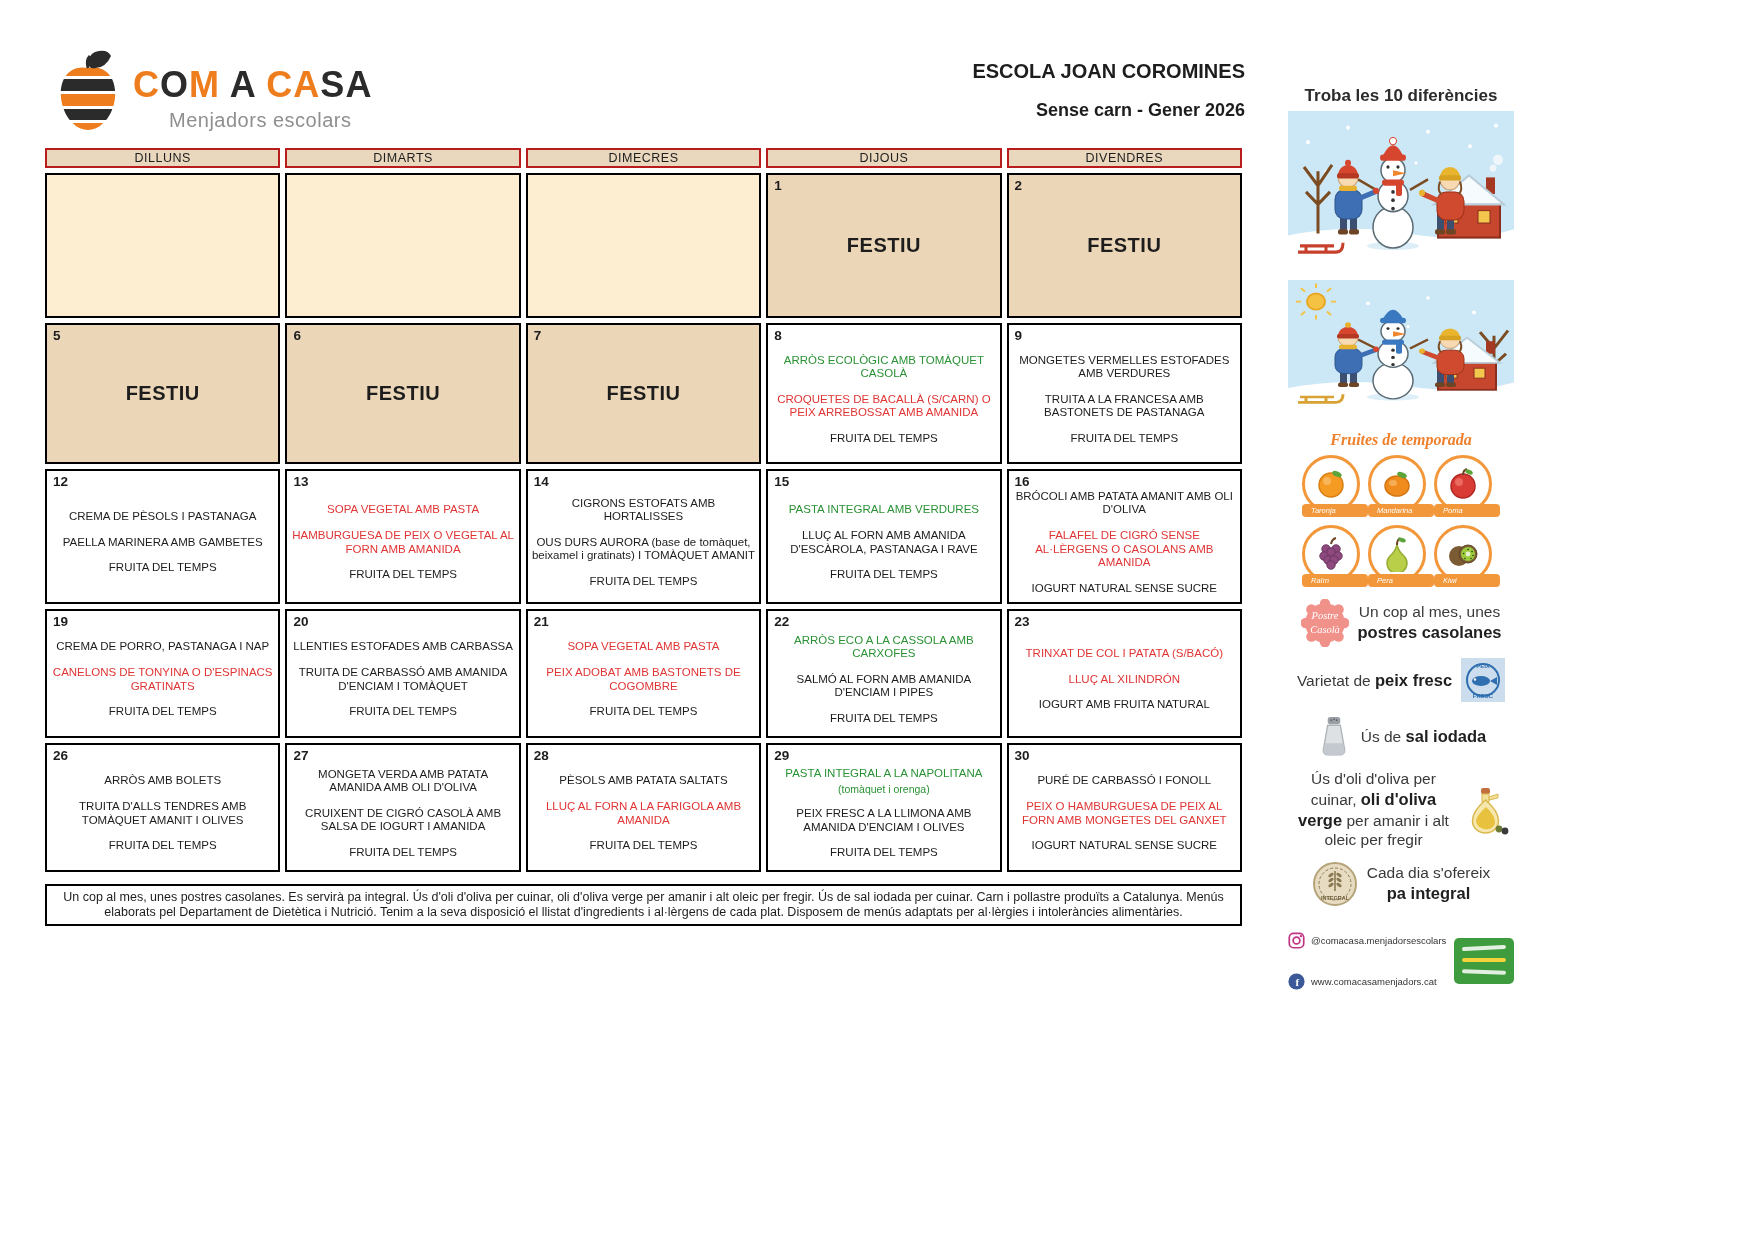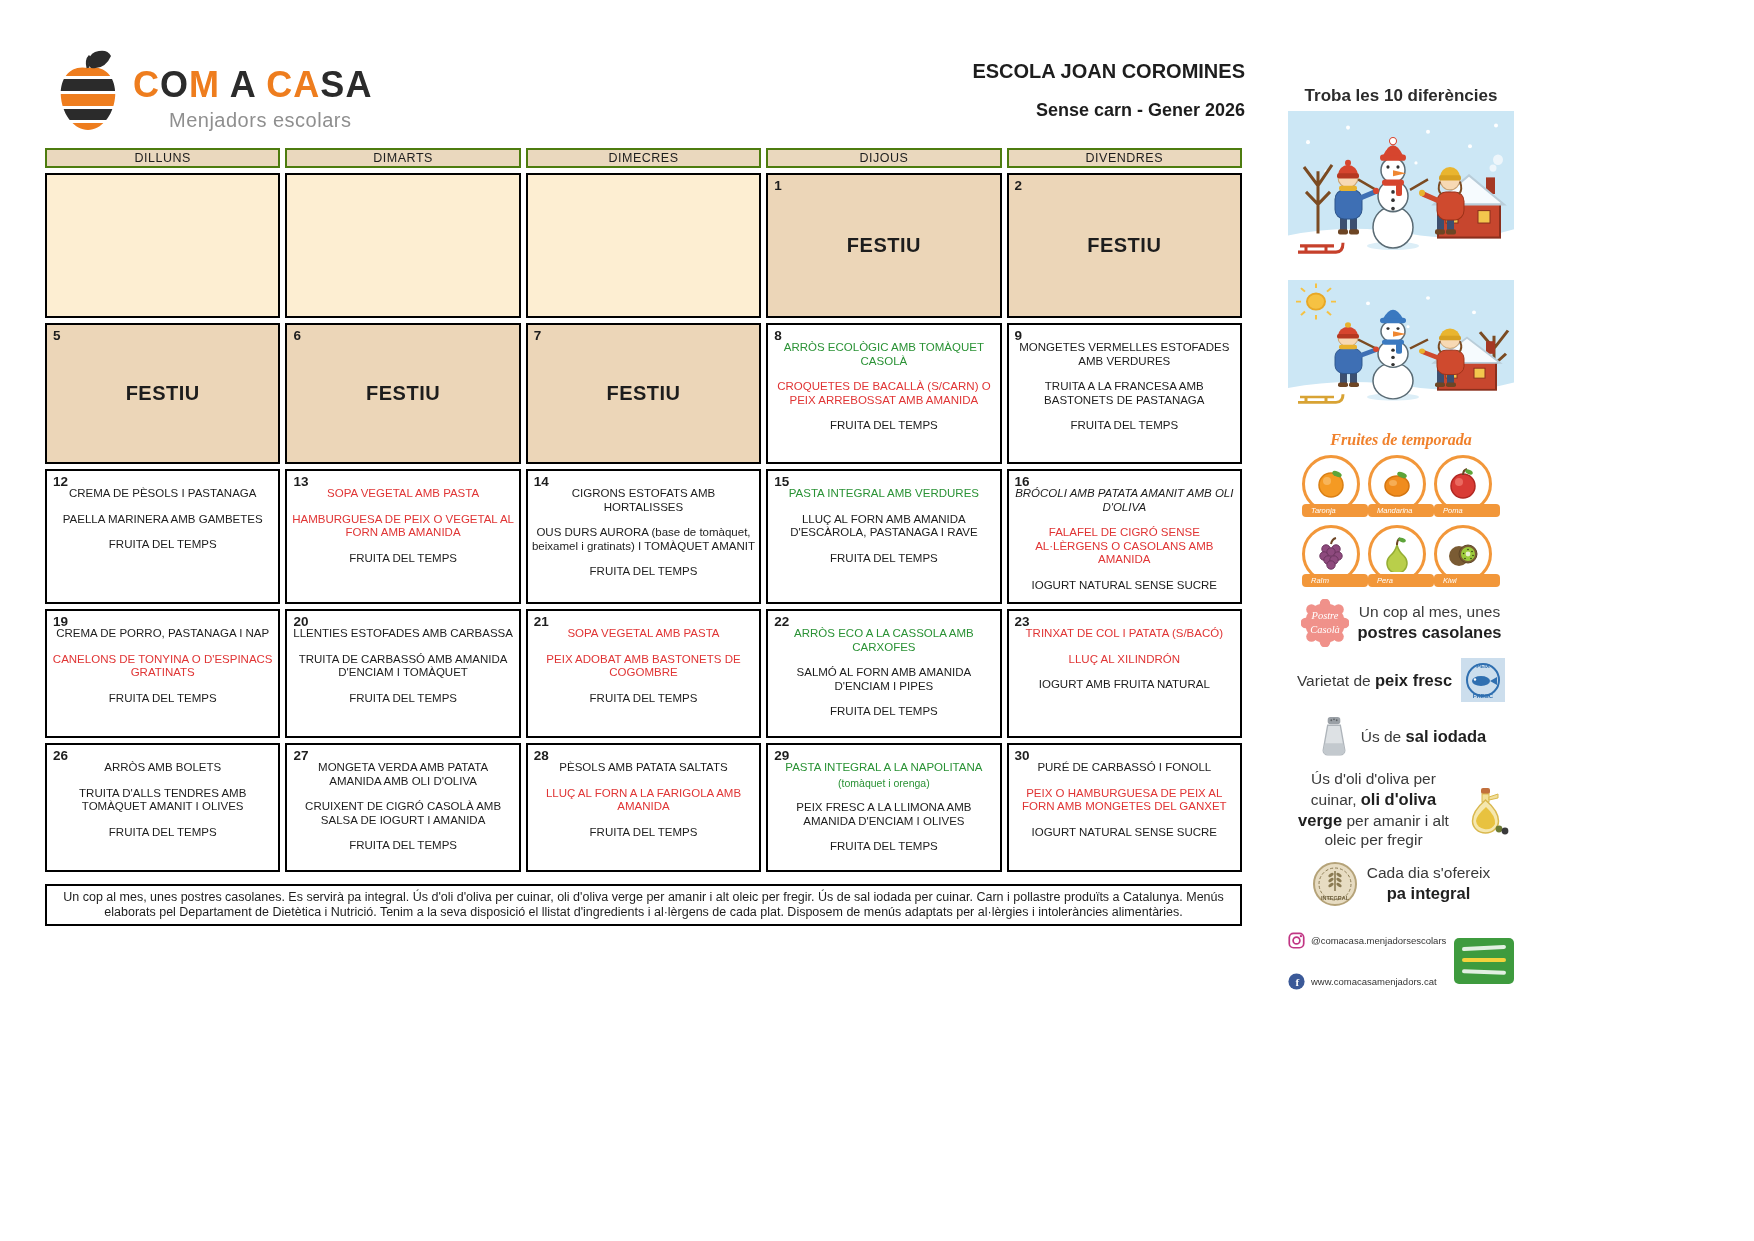--- a/index.html
+++ b/index.html
@@ -14,31 +14,31 @@
 
   
   .school-block{position:absolute;right:509px;top:60px;text-align:right;}
   .school-name{font-size:20px;font-weight:bold;}
   .menu-title{font-size:18px;font-weight:bold;margin-top:17px;}
 
   
   .cal{position:absolute;left:45px;top:148px;width:1197px;display:grid;
        grid-template-columns:repeat(5,1fr);
        grid-template-rows:20px 145px 141px 135px 129px 129px;gap:5px;}
-  .hcell{background:#ead8be;border:2px solid #4d7c0f;display:flex;align-items:center;
+  .hcell{background:#ead8be;border:2px solid #b91c1c;display:flex;align-items:center;
          justify-content:center;font-size:12.5px;letter-spacing:.5px;}
   .cell{border:2px solid #000;position:relative;}
   .cell.empty{background:#fdeed2;}
   .cell.festiu{background:#ecd6b8;}
   .cell.menu{background:#fff;}
   .daynum{position:absolute;top:3px;left:6px;font-weight:bold;font-size:13.5px;}
   .festiu-label{position:absolute;inset:0;display:flex;align-items:center;justify-content:center;
                 font-size:20px;font-weight:bold;letter-spacing:.5px;}
   .items{position:absolute;inset:0;padding:16px 4px 4px 4px;display:flex;flex-direction:column;
-         justify-content:flex-start;align-items:center;gap:12px;}
+         justify-content:center;align-items:center;gap:12px;}
   .mi{font-size:11.5px;line-height:1.18;text-align:center;max-width:224px;}
   .mi.sub{margin-top:-10px;font-size:10.5px;}
 
   
   .footerbox{position:absolute;left:45px;top:884px;width:1177px;border:2px solid #000;
              padding:4px 8px;text-align:center;font-size:12.5px;line-height:1.2;background:#fff;}
 
   
   .sidebar{position:absolute;left:1288px;top:86px;width:226px;}
   .sb-title{font-weight:bold;font-size:17px;text-align:center;color:#2b2b2b;margin-bottom:5px;}
@@ -174,21 +174,21 @@
       <div class="daynum">15</div>
       <div class="items">
         <div class="mi" style="color: rgb(42, 146, 53);">PASTA INTEGRAL AMB VERDURES</div>
         <div class="mi" style="color: rgb(29, 29, 29);">LLUÇ AL FORN AMB AMANIDA D'ESCÀROLA, PASTANAGA I RAVE</div>
         <div class="mi" style="color: rgb(29, 29, 29);">FRUITA DEL TEMPS</div>
       </div>
     </div>
     <div class="cell menu">
       <div class="daynum">16</div>
       <div class="items">
-        <div class="mi" style="color: rgb(29, 29, 29); font-style: italic;">BRÓCOLI AMB PATATA AMANIT AMB OLI D'OLIVA</div>
+        <div class="mi" style="color: rgb(29, 29, 29);">BRÓCOLI AMB PATATA AMANIT AMB OLI D'OLIVA</div>
         <div class="mi" style="color: rgb(224, 53, 53);">FALAFEL DE CIGRÓ SENSE AL·LÈRGENS O CASOLANS AMB AMANIDA</div>
         <div class="mi" style="color: rgb(29, 29, 29);">IOGURT NATURAL SENSE SUCRE</div>
       </div>
     </div>
 
     <div class="cell menu">
       <div class="daynum">19</div>
       <div class="items">
         <div class="mi" style="color: rgb(29, 29, 29);">CREMA DE PORRO, PASTANAGA I NAP</div>
         <div class="mi" style="color: rgb(224, 53, 53);">CANELONS DE TONYINA O D'ESPINACS GRATINATS</div>

